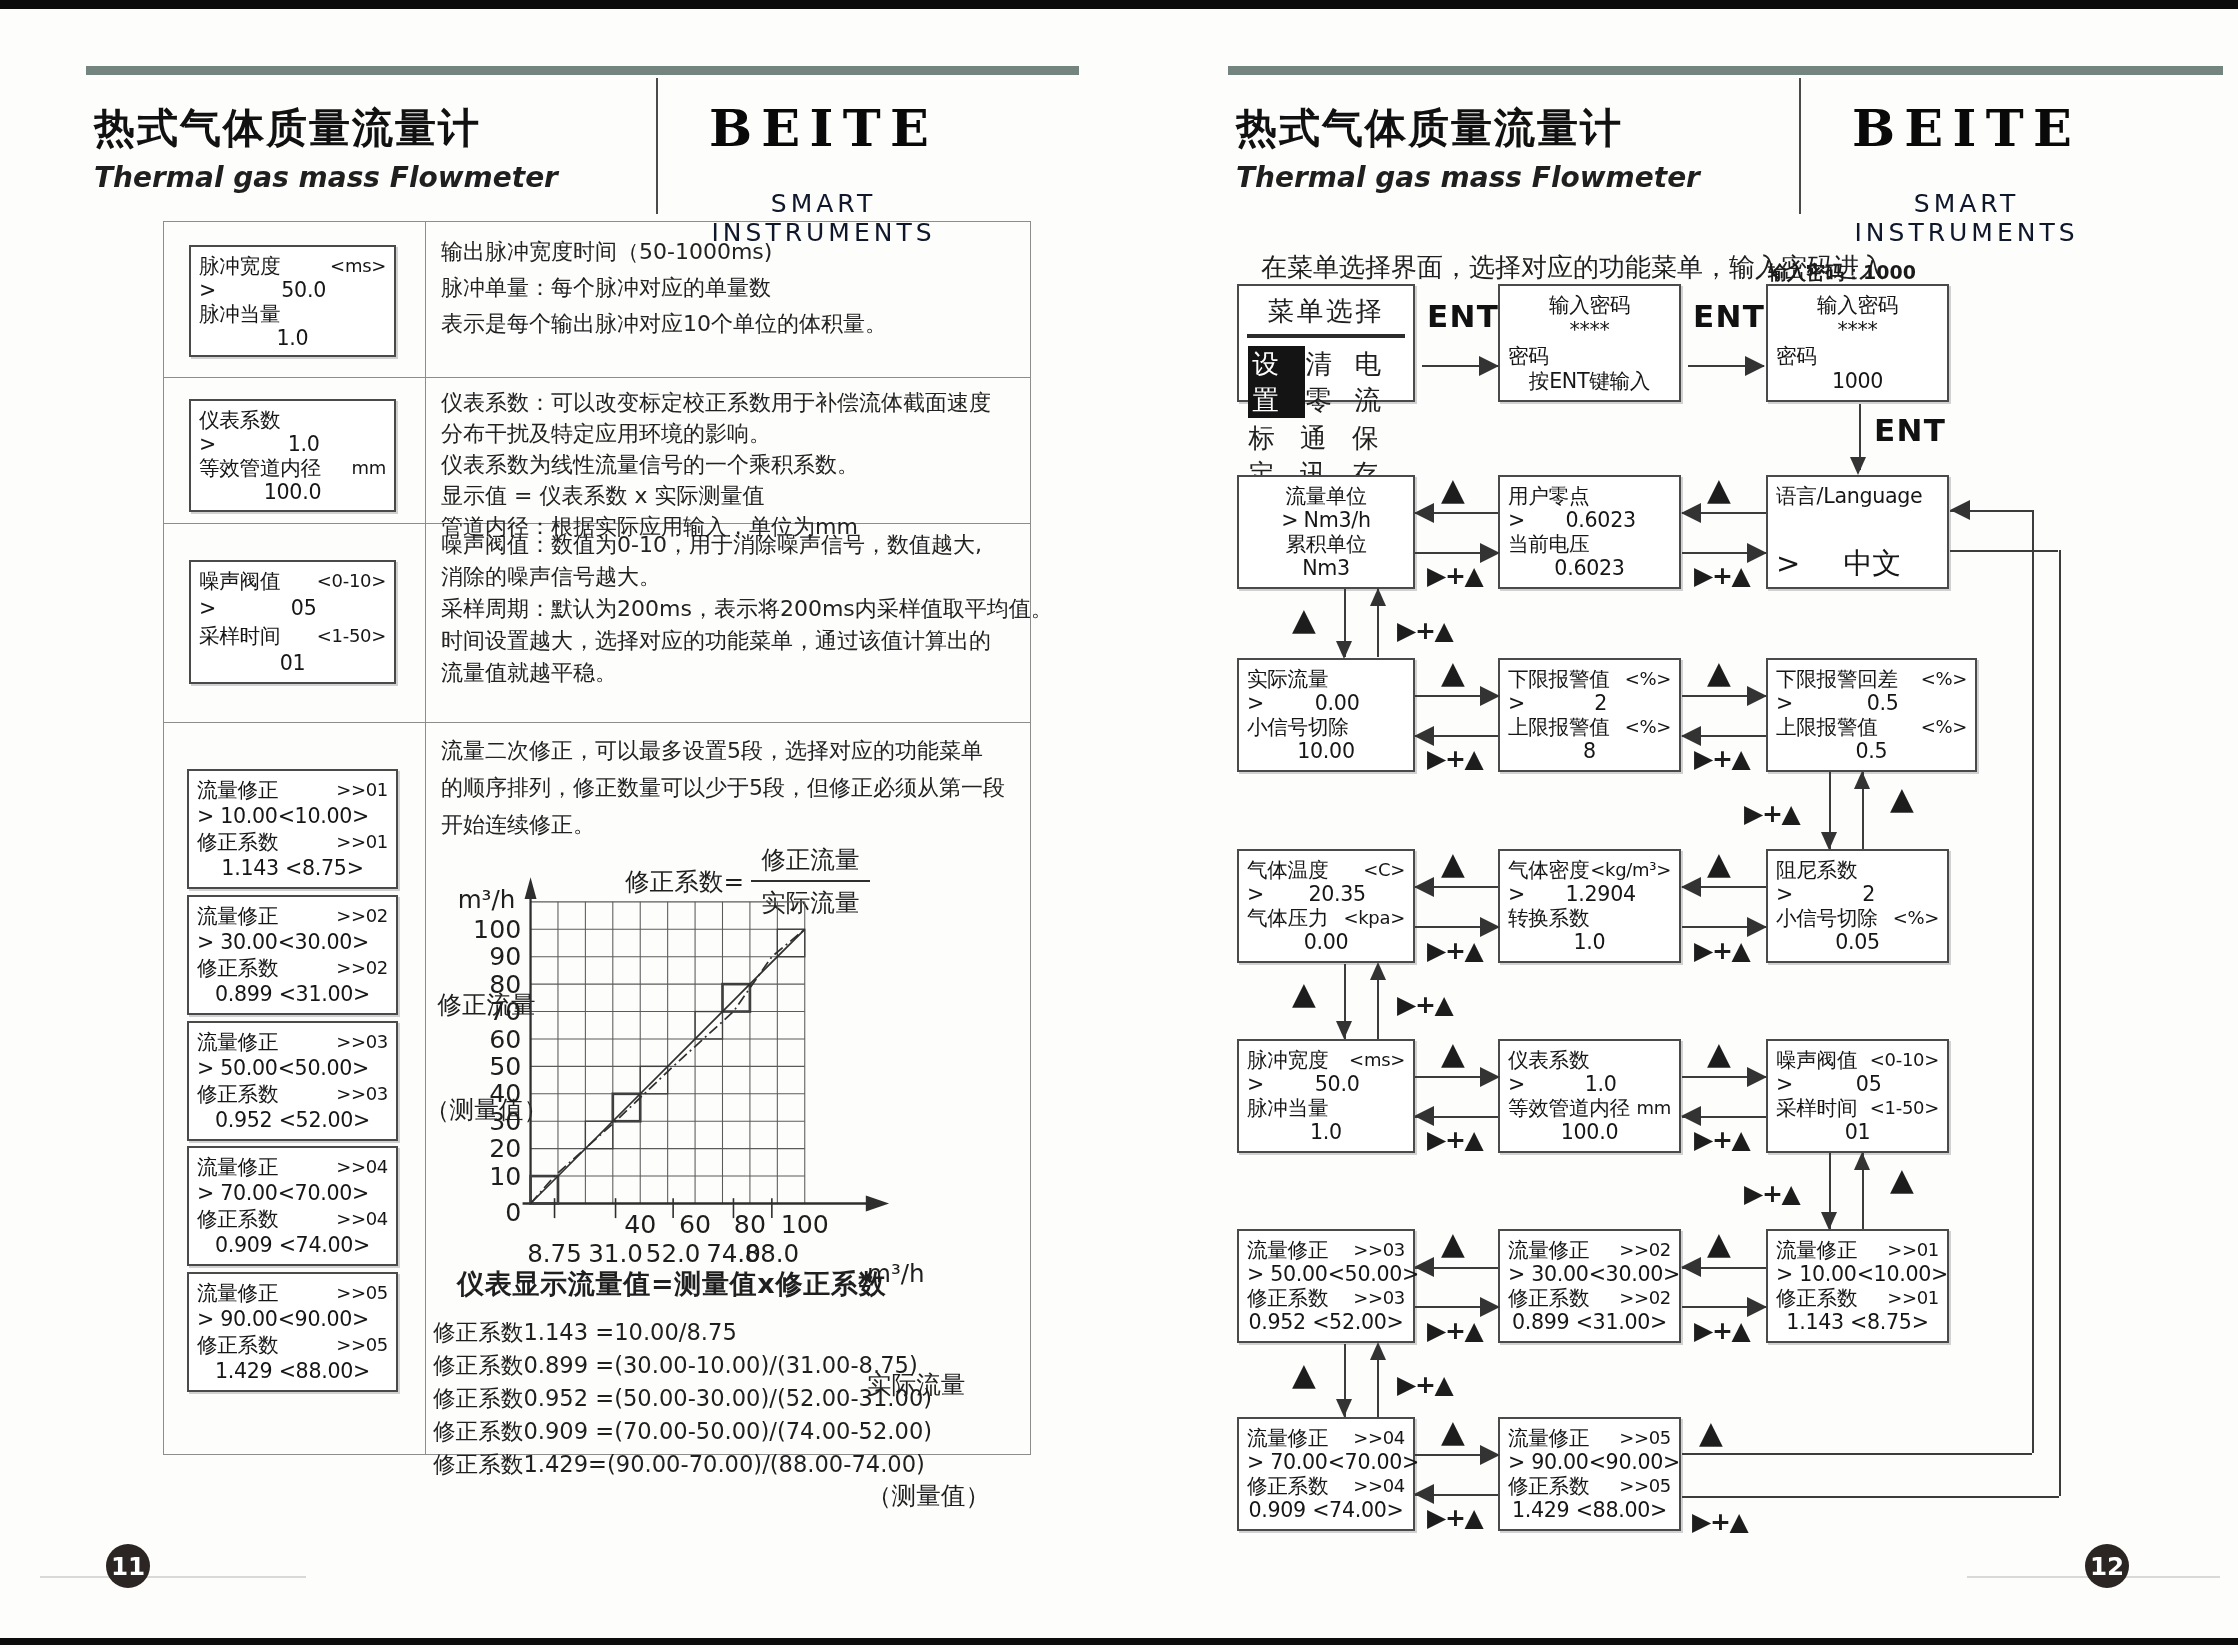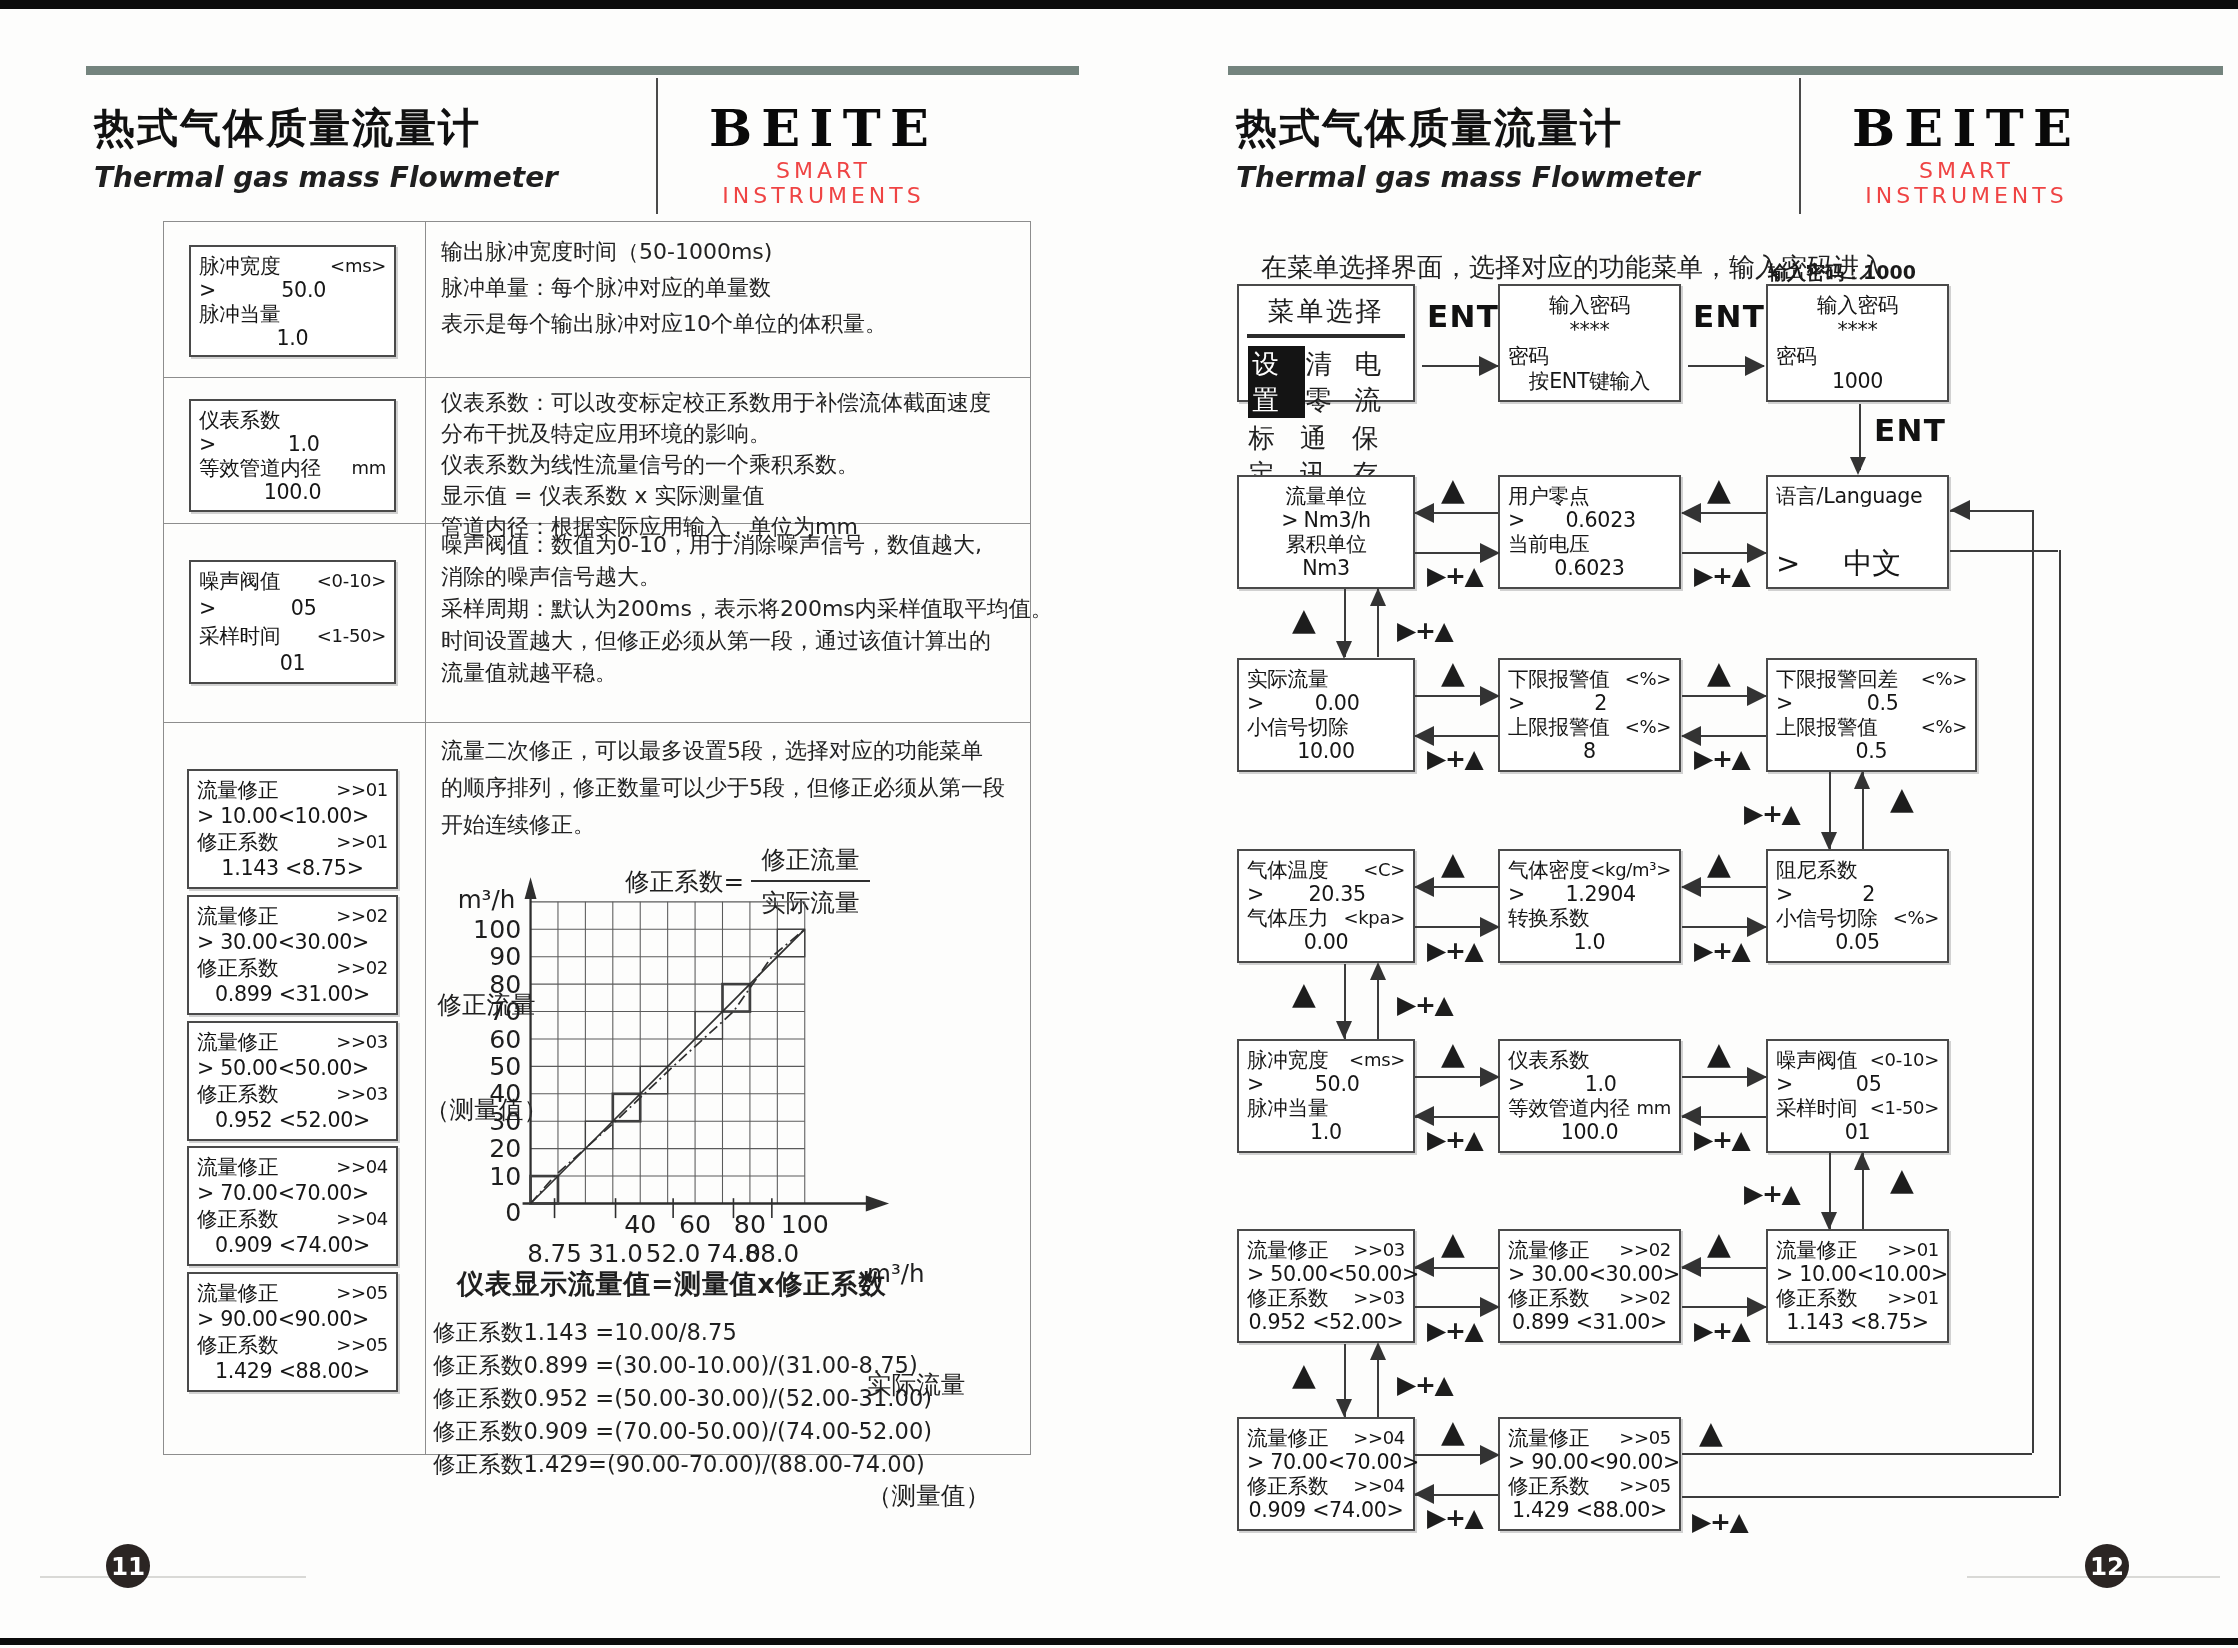--- a/index.html
+++ b/index.html
@@ -6,21 +6,21 @@
   .sheet{position:relative;width:2239px;height:1649px;background:#fdfdfc;overflow:hidden;
          font-family:"DejaVu Sans","Liberation Sans",sans-serif;color:#1f1f1f;}
   .abs{position:absolute;}
   .strip{position:absolute;background:#0c0c0c;}
   .hdr-rule{position:absolute;height:8.6px;background:#74847e;}
   .hdr-divider{position:absolute;width:2px;background:#4a4a4a;}
   .title-cn{font-size:41px;font-weight:bold;letter-spacing:2px;color:#111;white-space:nowrap;}
   .title-en{font-size:28px;font-weight:bold;font-style:italic;white-space:nowrap;margin-top:5.3px;}
   .logo{font-family:"DejaVu Serif","Liberation Serif",serif;font-weight:bold;font-size:51px;
         letter-spacing:9.3px;color:#090909;text-align:center;}
-  .logo-sub{font-size:22px;letter-spacing:4px;font-weight:500;text-align:center;color:#ef4444;}
+  .logo-sub{font-size:25px;letter-spacing:4px;font-weight:500;text-align:center;margin-top:31px;color:#0f172a;}
   .tbl-line{position:absolute;background:#8d8d8d;}
   .doc-text{position:absolute;font-size:22px;line-height:36px;white-space:pre;color:#222;}
   .lcd{position:absolute;background:#fff;border:2.7px solid #4a4a4a;box-sizing:border-box;
        box-shadow:2px 2px 0 rgba(110,110,110,.30);display:flex;flex-direction:column;
        justify-content:space-between;padding:6.6px 8px;}
   .lcd-line{font-size:20.6px;line-height:24px;display:flex;white-space:pre;letter-spacing:-0.3px;color:#161616;}
   .lcd-line .rt{margin-left:auto;font-size:18px;}
   .lcd-line.center{justify-content:center;}
   .lcd-line.pv .prompt{margin-right:5.3px;}
   .lcd-line.pv .val{flex:1;text-align:center;}
@@ -87,21 +87,21 @@
   <div class="tbl-line" style="left:163px;top:1454px;width:868px;height:1.3px;"></div>
   <div class="tbl-line" style="left:163px;top:221px;width:1.3px;height:1234px;"></div>
   <div class="tbl-line" style="left:1030px;top:221px;width:1.3px;height:1234px;"></div>
   <div class="tbl-line" style="left:425px;top:221px;width:1.3px;height:1234px;"></div>
   <div class="tbl-line" style="left:163px;top:377px;width:868px;height:1.3px;"></div>
   <div class="tbl-line" style="left:163px;top:523px;width:868px;height:1.3px;"></div>
   <div class="tbl-line" style="left:163px;top:722px;width:868px;height:1.3px;"></div>
 
   <div class="doc-text" style="left:441px;top:234px;"><div>输出脉冲宽度时间（50-1000ms)</div><div>脉冲单量：每个脉冲对应的单量数</div><div>表示是每个输出脉冲对应10个单位的体积量。</div></div>
   <div class="doc-text" style="left:441px;top:387px;line-height:31px;"><div>仪表系数：可以改变标定校正系数用于补偿流体截面速度</div><div>分布干扰及特定应用环境的影响。</div><div>仪表系数为线性流量信号的一个乘积系数。</div><div>显示值 = 仪表系数 x 实际测量值</div><div>管道内径：根据实际应用输入，单位为mm</div></div>
-  <div class="doc-text" style="left:441px;top:529px;line-height:32px;"><div>噪声阀值：数值为0-10，用于消除噪声信号，数值越大,</div><div>消除的噪声信号越大。</div><div>采样周期：默认为200ms，表示将200ms内采样值取平均值。</div><div>时间设置越大，但修正必须从第一段，通过该值计算出的</div><div>流量值就越平稳。</div></div>
+  <div class="doc-text" style="left:441px;top:529px;line-height:32px;"><div>噪声阀值：数值为0-10，用于消除噪声信号，数值越大,</div><div>消除的噪声信号越大。</div><div>采样周期：默认为200ms，表示将200ms内采样值取平均值。</div><div>时间设置越大，选择对应的功能菜单，通过该值计算出的</div><div>流量值就越平稳。</div></div>
   <div class="doc-text" style="left:441px;top:732px;line-height:37px;"><div>流量二次修正，可以最多设置5段，选择对应的功能菜单</div><div>的顺序排列，修正数量可以少于5段，但修正必须从第一段</div><div>开始连续修正。</div></div>
 
   <div class="chart-ylab" style="left:425px;top:812px;">
     <div>m³/h</div>
     <div>修正流量</div>
     <div>（测量值）</div>
   </div>
   <div class="chart-formula" style="left:625px;top:843px;">
     <span>修正系数=</span>
     <span class="frac">

